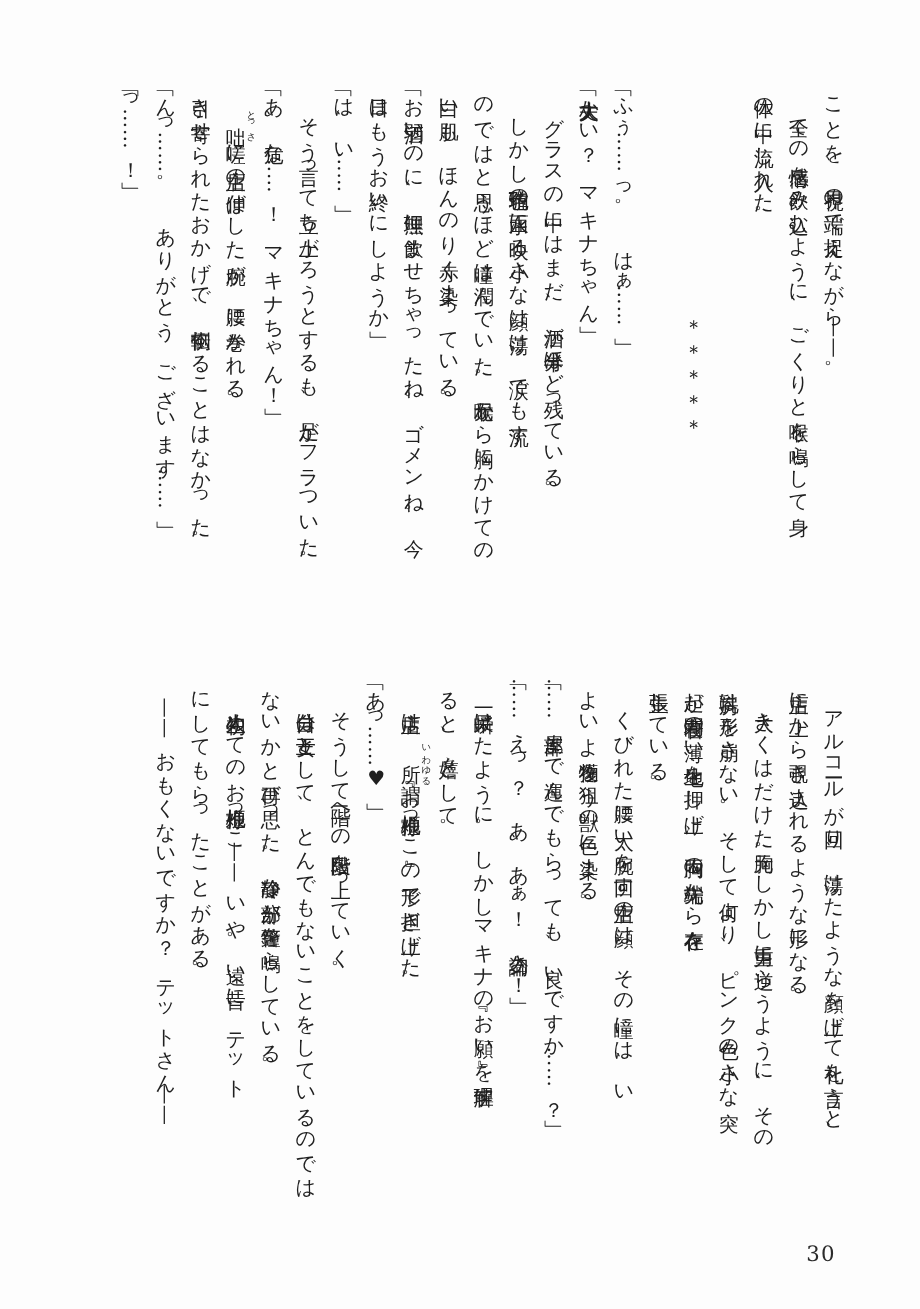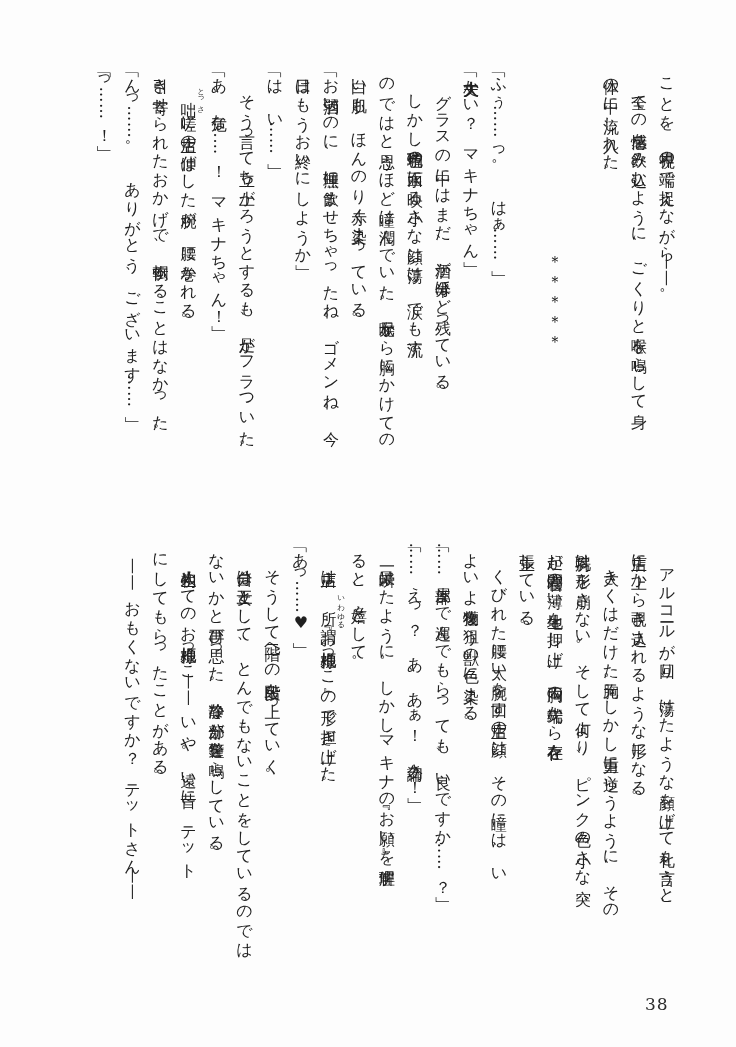--- a/index.html
+++ b/index.html
@@ -100,14 +100,14 @@
       <p>ると、嬉々として。</p>
       <p style="text-indent: 1em;">店主は、<ruby>所謂<rt>いわゆる</rt></ruby>『お姫様抱っこ』の形で担ぎ上げた。</p>
       <p>「あっ……♥」</p>
       <p style="text-indent: 1em;">そうして二階への階段を上っていく。</p>
       <p style="text-indent: 1em;">自分は王女として、とんでもないことをしているのでは</p>
       <p>ないかと再び思った。冷静な部分が警鐘を鳴らしている。</p>
       <p style="text-indent: 1em;">人生初めてのお姫様抱っこ——いや。遠い昔に、テット</p>
       <p>にしてもらったことがある。</p>
       <p style="text-indent: 1em;">——おもくないですか？　テットさん——</p>
     </div>
-  <div class="page-number">38</div>
+  <div class="page-number">30</div>
 </div>
 
 </body></html>

